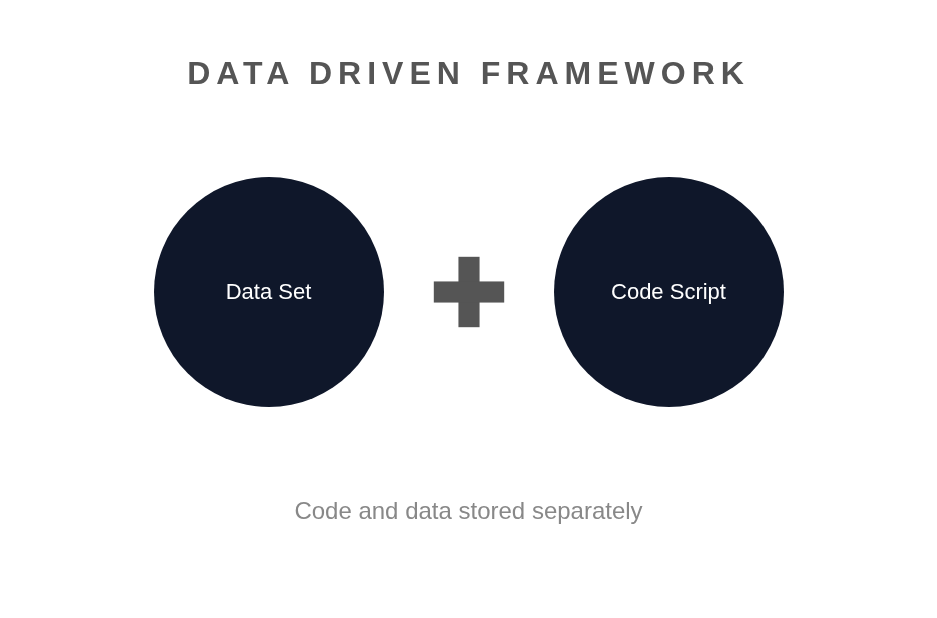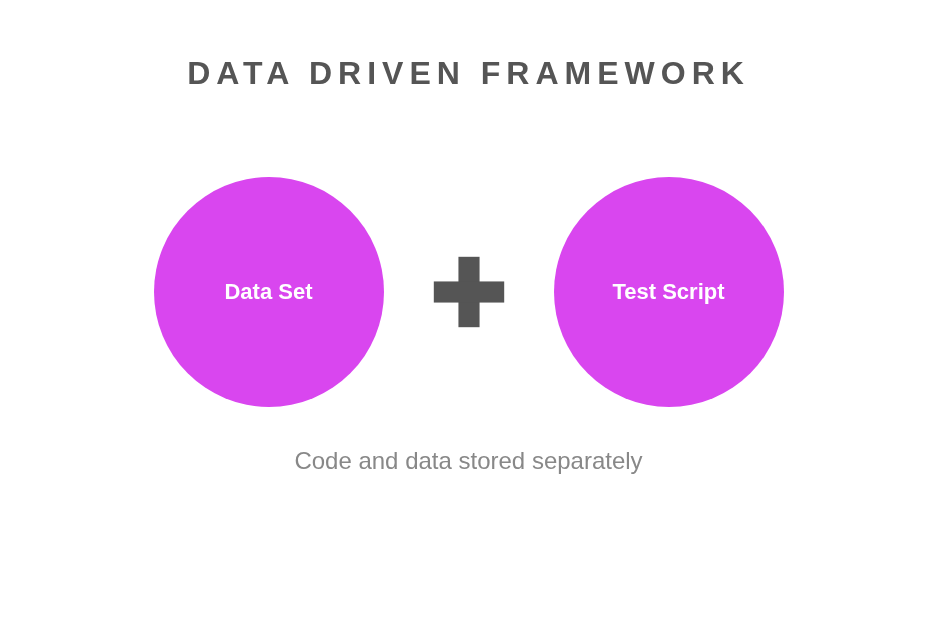--- a/index.html
+++ b/index.html
@@ -28,42 +28,42 @@
       display: flex;
       align-items: center;
       justify-content: center;
       gap: 40px;
       margin-top: 85px;
     }
     .circle {
       width: 230px;
       height: 230px;
       border-radius: 50%;
-      background: #d946ef;
+      background: #0f172a;
       display: flex;
       align-items: center;
       justify-content: center;
       color: #ffffff;
       font-size: 22px;
-      font-weight: 700;
+      font-weight: 400;
       text-align: center;
     }
     .plus-icon {
       width: 90px;
       height: 90px;
       display: flex;
       align-items: center;
       justify-content: center;
     }
     .plus-icon svg {
       width: 88px;
       height: 88px;
     }
     .subtitle {
-      margin-top: 40px;
+      margin-top: 90px;
       font-size: 24px;
       font-weight: 400;
       color: #888888;
       text-align: center;
     }
   </style>
 </head>
 <body>
 
 <h1 class="title">DATA DRIVEN FRAMEWORK</h1>
@@ -74,17 +74,17 @@
   </div>
 
   <div class="plus-icon">
     <svg viewBox="0 0 100 100">
       <rect x="38" y="10" width="24" height="80" fill="#555555"></rect>
       <rect x="10" y="38" width="80" height="24" fill="#555555"></rect>
     </svg>
   </div>
 
   <div class="circle">
-    <span>Test Script</span>
+    <span>Code Script</span>
   </div>
 </div>
 
 <p class="subtitle">Code and data stored separately</p>
 
 </body></html>

